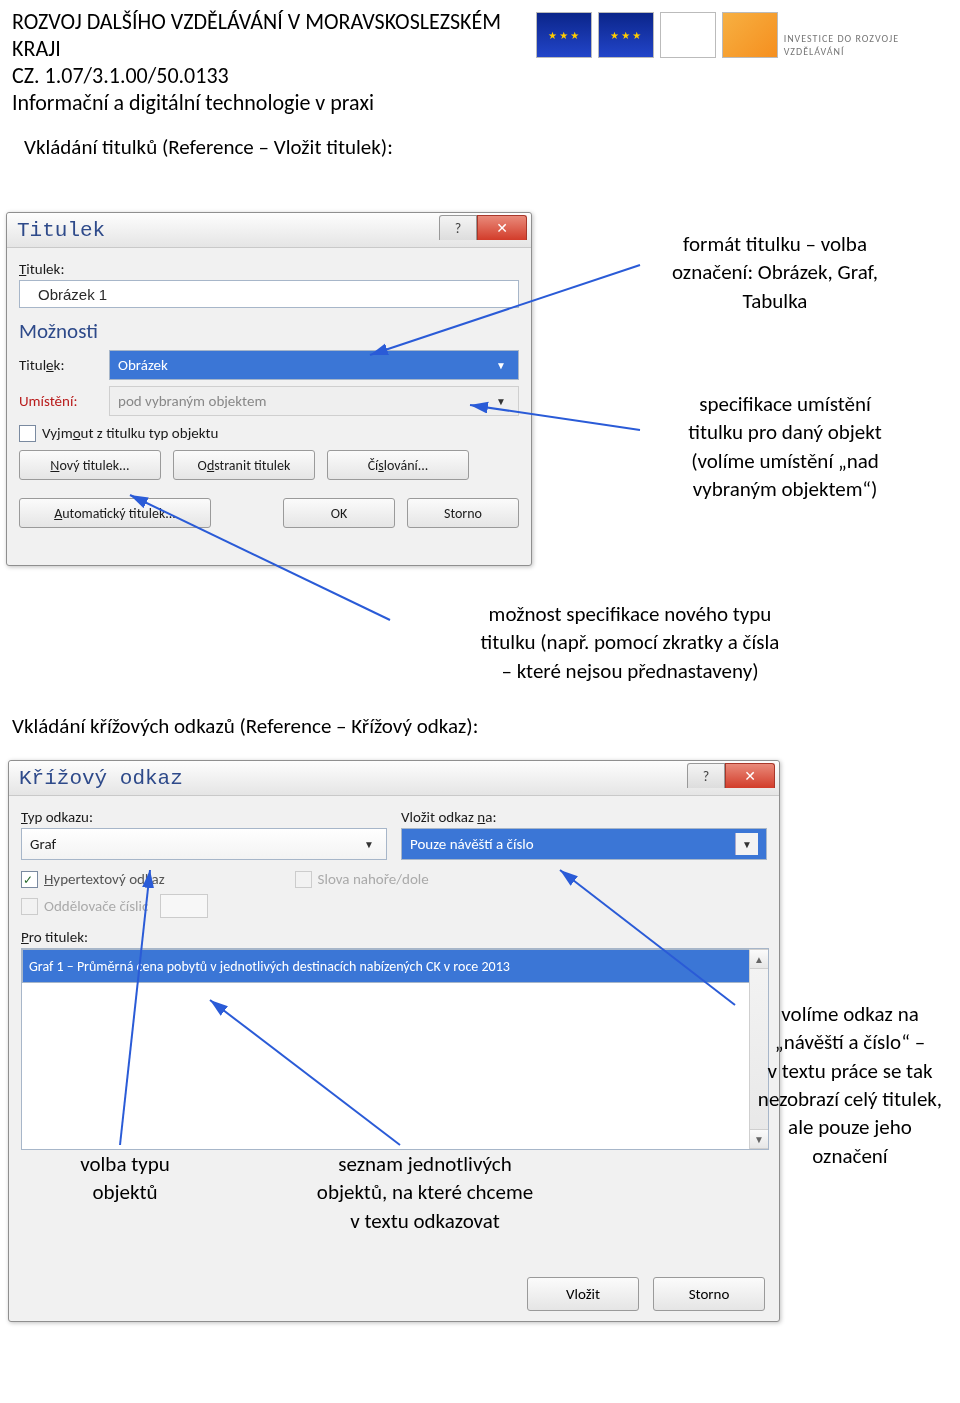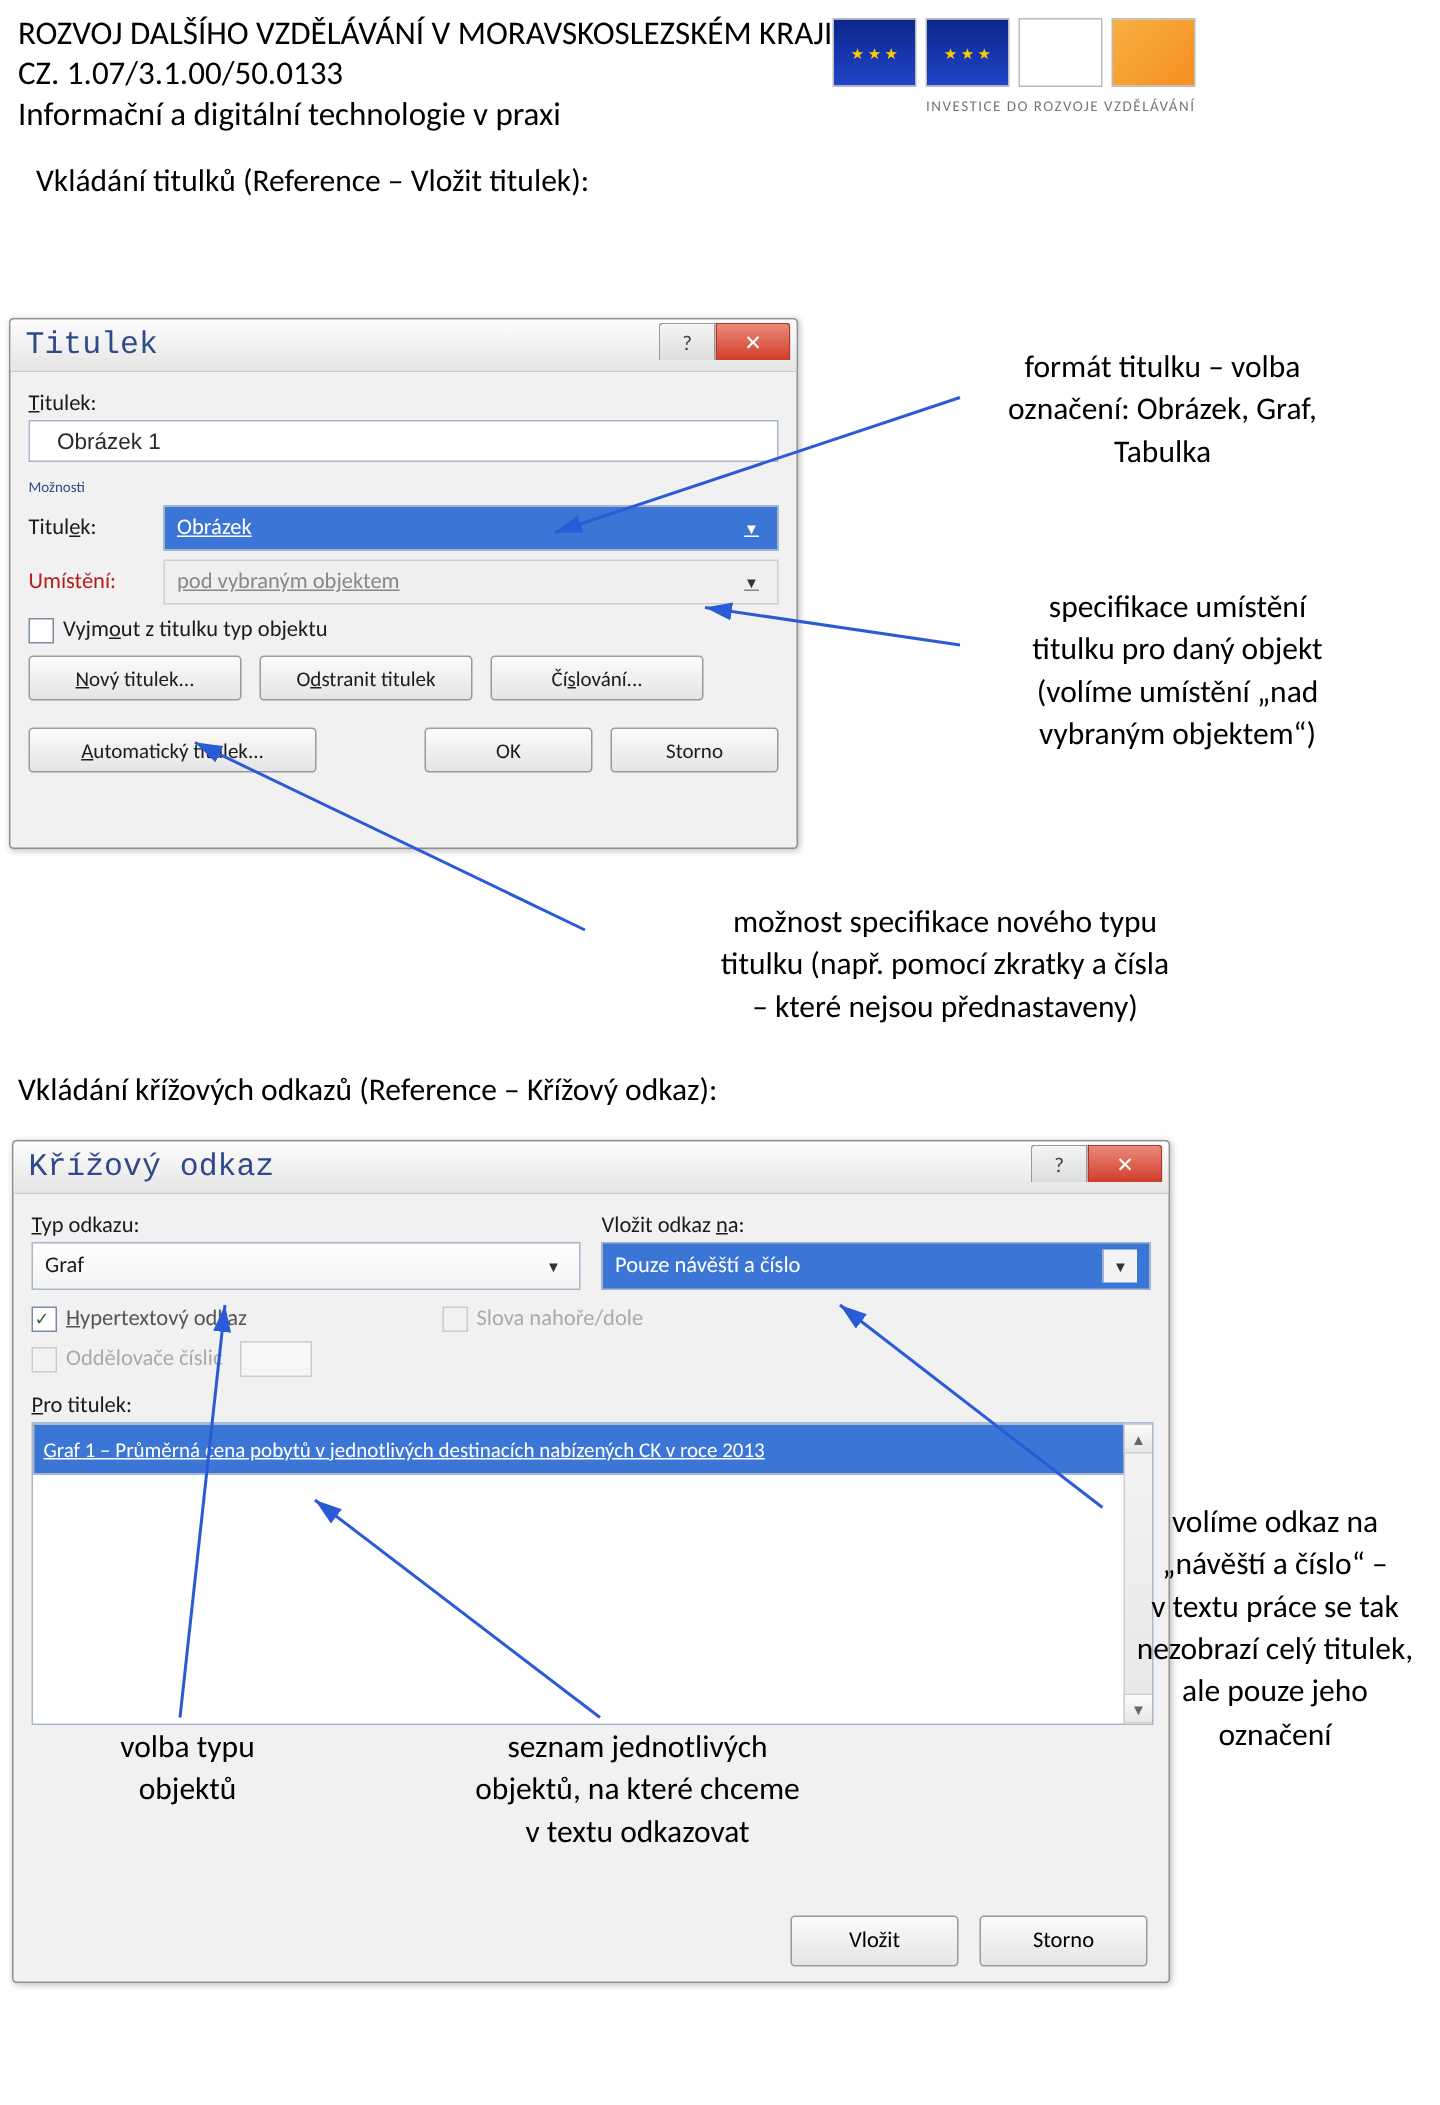--- a/index.html
+++ b/index.html
@@ -28,21 +28,21 @@
   .header-sub b { font-weight: 400; }
   .header-row {
     display: flex;
     justify-content: flex-start;
     align-items: flex-start;
   }
   .logos {
     display: flex;
     gap: 6px;
     padding-top: 4px;
-    flex-direction: column;
+    flex-direction: row;
     align-items: flex-end;
   }
   .logo-row { display:flex; gap:6px; align-items:center; }
   .logo {
     width: 54px; height: 44px;
     background: linear-gradient(135deg,#3b5998,#6aa3e8);
     border: 1px solid #bbb;
     display:flex; align-items:center; justify-content:center;
     font-size:9px; color:#fff; text-align:center;
   }
@@ -96,32 +96,31 @@
   .textbox {
     width: 100%;
     height: 28px;
     background:#fff;
     border:1px solid #a7b6c9;
     box-sizing:border-box;
     padding: 0 18px;
     font-size:15px;
     color:#2a2a2a;
   }
-  .section-head { color:#2e4a8a; margin-top:10px; font-size:10px; }
+  .section-head { color:#2e4a8a; margin-top:10px; font-size:21px; }
   .row { display:flex; align-items:center; margin: 6px 0; gap:8px; }
   .row .col-label { width: 82px; }
   .sel {
     flex:1;
     height:28px;
     border:1px solid #a7b6c9;
     background:linear-gradient(#fff,#f3f3f3);
     display:flex; align-items:center; justify-content:space-between;
     padding:0 8px;
     font-size:15px;
-    text-decoration:underline;
   }
   .sel.highlight { background:#3b76d6; color:#fff; }
   .sel.disabled { background:#efefef; color:#888; border-color:#cfcfcf; }
   .dd-arrow {
     width:18px; height:18px;
     display:flex; align-items:center; justify-content:center;
     font-size:10px; color:#333;
   }
   .sel.highlight .dd-arrow { color:#fff; }
   .chk { display:flex; align-items:center; gap:6px; margin:8px 0; }

